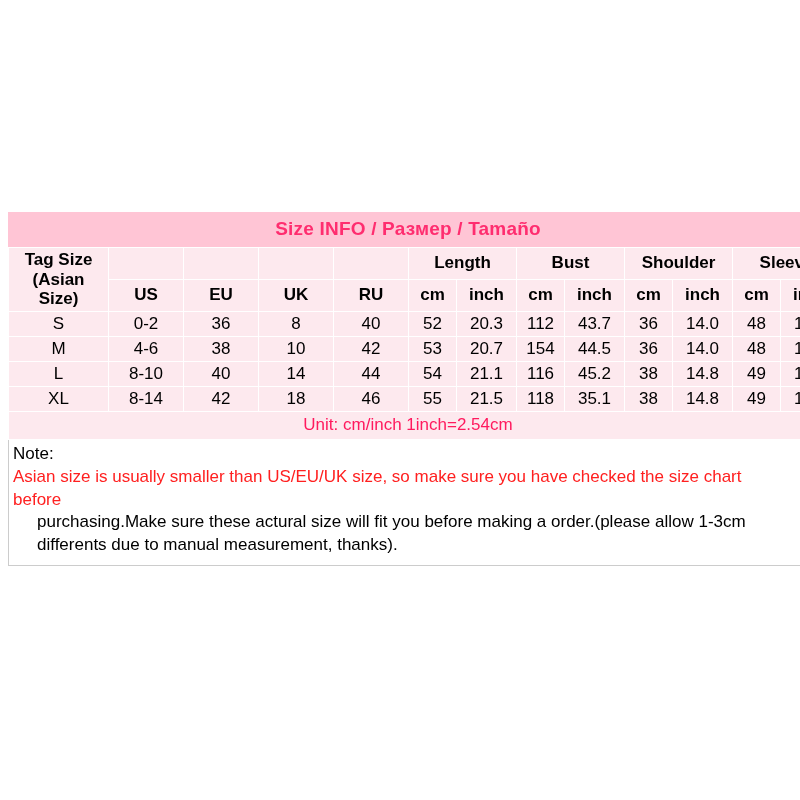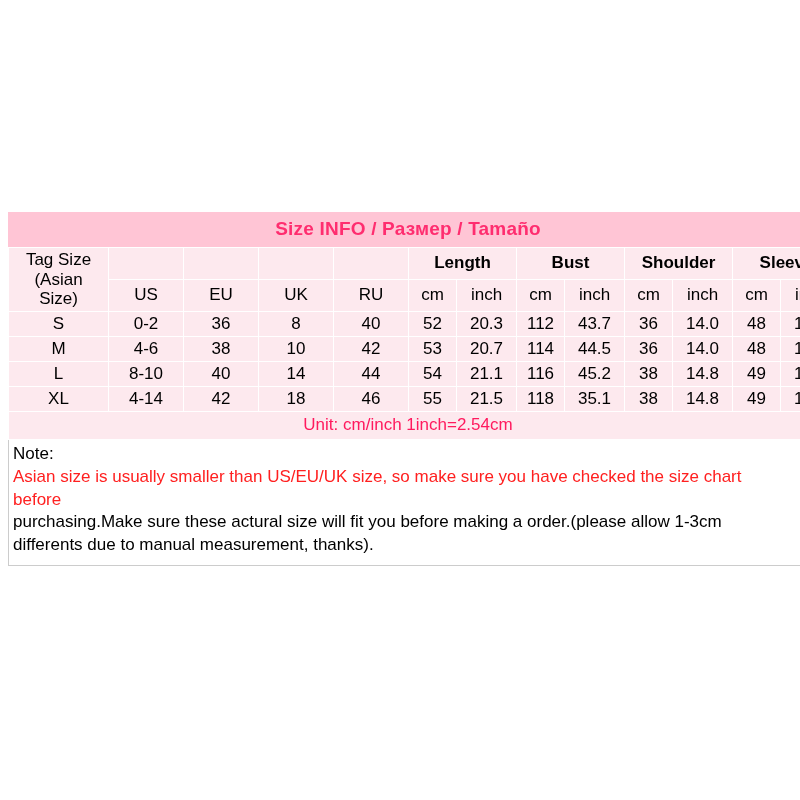--- a/index.html
+++ b/index.html
@@ -38,26 +38,26 @@
     padding: 2px 0;
     background: #fde9ee;
   }
   .hdr-cell {
     background: #ffd9e3;
     font-weight: bold;
     font-size: 19px;
   }
   .hdr-sub {
     background: #ffd9e3;
-    font-weight: normal;
+    font-weight: bold;
     font-size: 17px;
   }
   .tagsize-cell {
     background: #ffd9e3;
-    font-weight: normal;
+    font-weight: bold;
     font-size: 19px;
     line-height: 1.15;
     vertical-align: middle;
     margin-top: 12px;
   }
   .row-label {
     font-size: 20px;
     background: #fde9ee;
   }
   .unit-bar {
@@ -87,20 +87,21 @@
   }
   .note-red {
     font-size: 17px;
     color: #ff2020;
     line-height: 1.35;
   }
   .note-black {
     font-size: 17px;
     color: #000000;
     line-height: 1.35;
+    margin-left: 24px;
   }
   .empty-hdr { background: #ffd9e3; }
 </style>
 </head>
 <body>
 
 <div id="chart-wrap">
 
   <div class="title-bar">Size INFO / Размер / Tamaño</div>
 
@@ -168,21 +169,21 @@
       </tr>
 
       <tr>
         <td class="row-label">M</td>
         <td>4-6</td>
         <td>38</td>
         <td>10</td>
         <td>42</td>
         <td>53</td>
         <td>20.7</td>
-        <td>114</td>
+        <td>154</td>
         <td>44.5</td>
         <td>36</td>
         <td>14.0</td>
         <td>48</td>
         <td>18.7</td>
       </tr>
 
       <tr>
         <td class="row-label">L</td>
         <td>8-10</td>
@@ -194,21 +195,21 @@
         <td>116</td>
         <td>45.2</td>
         <td>38</td>
         <td>14.8</td>
         <td>49</td>
         <td>19.1</td>
       </tr>
 
       <tr>
         <td class="row-label">XL</td>
-        <td>4-14</td>
+        <td>8-14</td>
         <td>42</td>
         <td>18</td>
         <td>46</td>
         <td>55</td>
         <td>21.5</td>
         <td>118</td>
         <td>35.1</td>
         <td>38</td>
         <td>14.8</td>
         <td>49</td>

